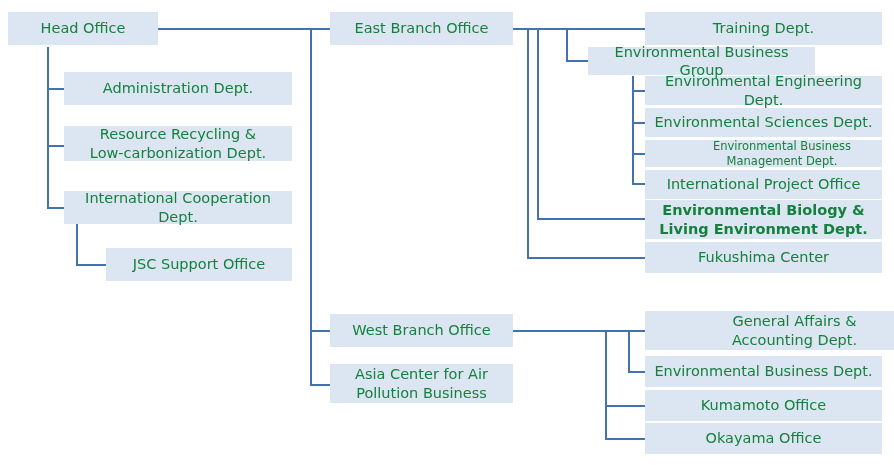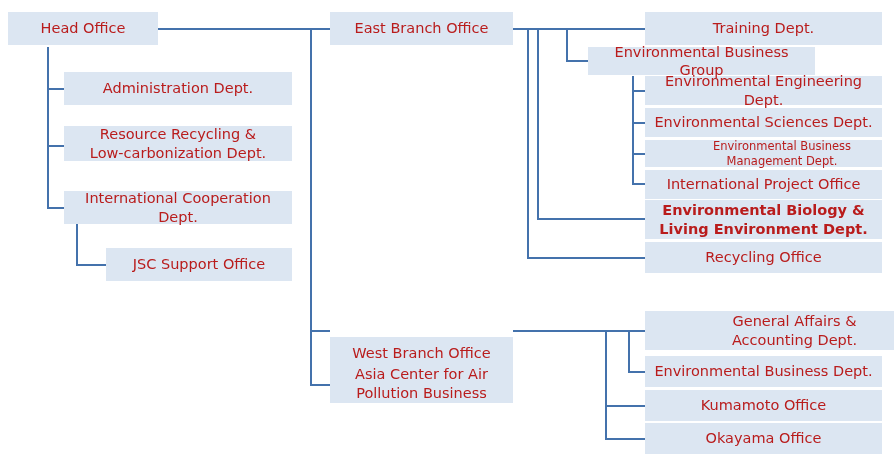--- a/index.html
+++ b/index.html
@@ -14,21 +14,21 @@
   #org-chart {
     position: relative;
     width: 894px;
     height: 465px;
     background: #ffffff;
     overflow: hidden;
   }
   .node {
     position: absolute;
     background: #dce6f2;
-    color: #b91c1c;
+    color: #15803d;
     display: flex;
     align-items: center;
     justify-content: center;
     text-align: center;
     line-height: 1.25;
     font-size: 14.5px;
     box-sizing: border-box;
     padding: 0 4px;
     white-space: pre-line;
   }
@@ -95,41 +95,41 @@
 
   <div class="node" style="left:64px; top:126px; width:228px; height:35px;">Resource Recycling &amp;
 Low-carbonization Dept.</div>
 
   <div class="node" style="left:64px; top:191px; width:228px; height:33px;">International Cooperation Dept.</div>
 
   <div class="node" style="left:106px; top:248px; width:186px; height:33px;">JSC Support Office</div>
 
   <div class="node" style="left:330px; top:12px; width:183px; height:33px;">East Branch Office</div>
 
-  <div class="node" style="left:330px; top:314px; width:183px; height:33px;margin-top:23px;">West Branch Office</div>
+  <div class="node" style="left:330px; top:314px; width:183px; height:33px;">West Branch Office</div>
 
   <div class="node" style="left:330px; top:364px; width:183px; height:39px;">Asia Center for Air
 Pollution Business</div>
 
   <div class="node" style="left:645px; top:12px; width:237px; height:33px;">Training Dept.</div>
 
   <div class="node" style="left:645px; top:76px; width:237px; height:29px;">Environmental Engineering Dept.</div>
 
   <div class="node" style="left:588px; top:47px; width:227px; height:28px;">Environmental Business Group</div>
 
   <div class="node" style="left:645px; top:108px; width:237px; height:29px;">Environmental Sciences Dept.</div>
 
   <div class="node small" style="left:645px; top:140px; width:237px; height:27px;padding-left:41px;">Environmental Business Management Dept.</div>
 
   <div class="node" style="left:645px; top:170px; width:237px; height:29px;">International Project Office</div>
 
   <div class="node" style="left:645px; top:200px; width:237px; height:39px;font-weight:bold;">Environmental Biology &amp;
 Living Environment Dept.</div>
 
-  <div class="node" style="left:645px; top:242px; width:237px; height:31px;">Recycling Office</div>
+  <div class="node" style="left:645px; top:242px; width:237px; height:31px;">Fukushima Center</div>
 
   <div class="node" style="left:645px; top:311px; width:284px; height:39px;padding-left:19px;">General Affairs &amp;
 Accounting Dept.</div>
 
   <div class="node" style="left:645px; top:356px; width:237px; height:31px;">Environmental Business Dept.</div>
 
   <div class="node" style="left:645px; top:390px; width:237px; height:31px;">Kumamoto Office</div>
 
   <div class="node" style="left:645px; top:423px; width:237px; height:31px;">Okayama Office</div>
 

